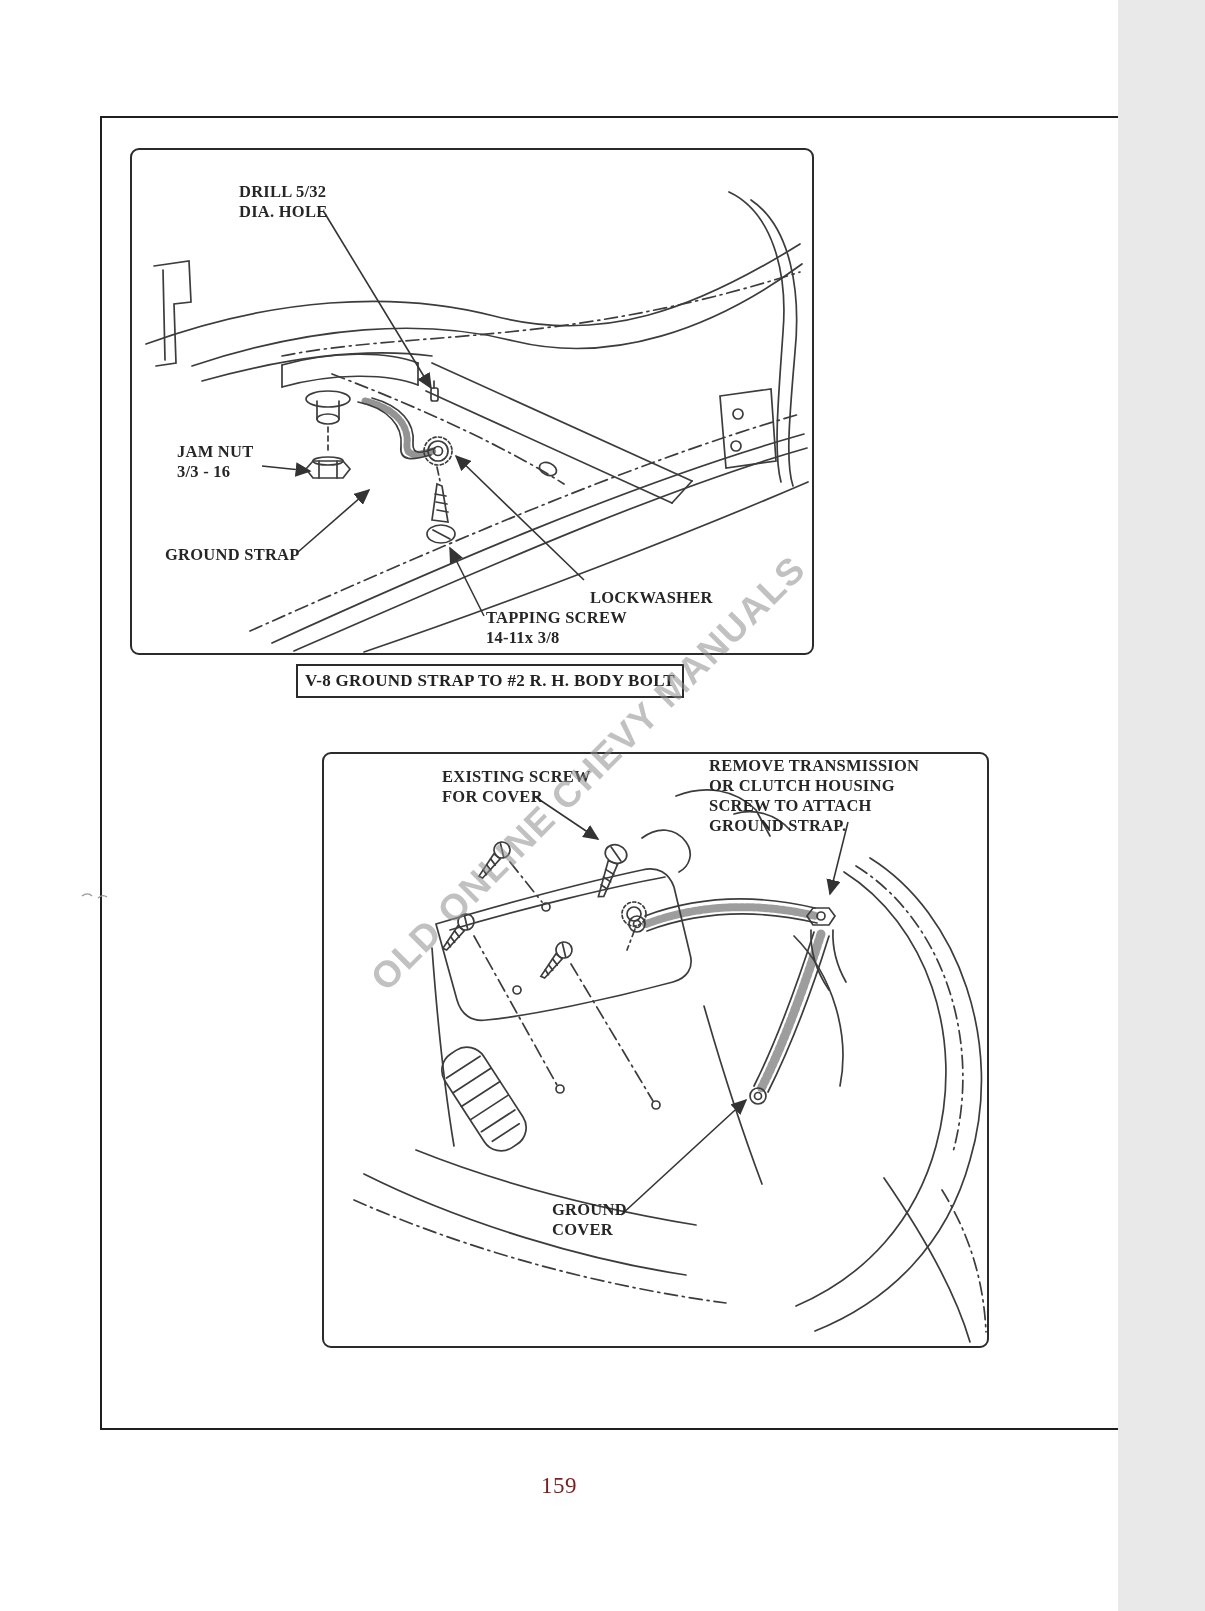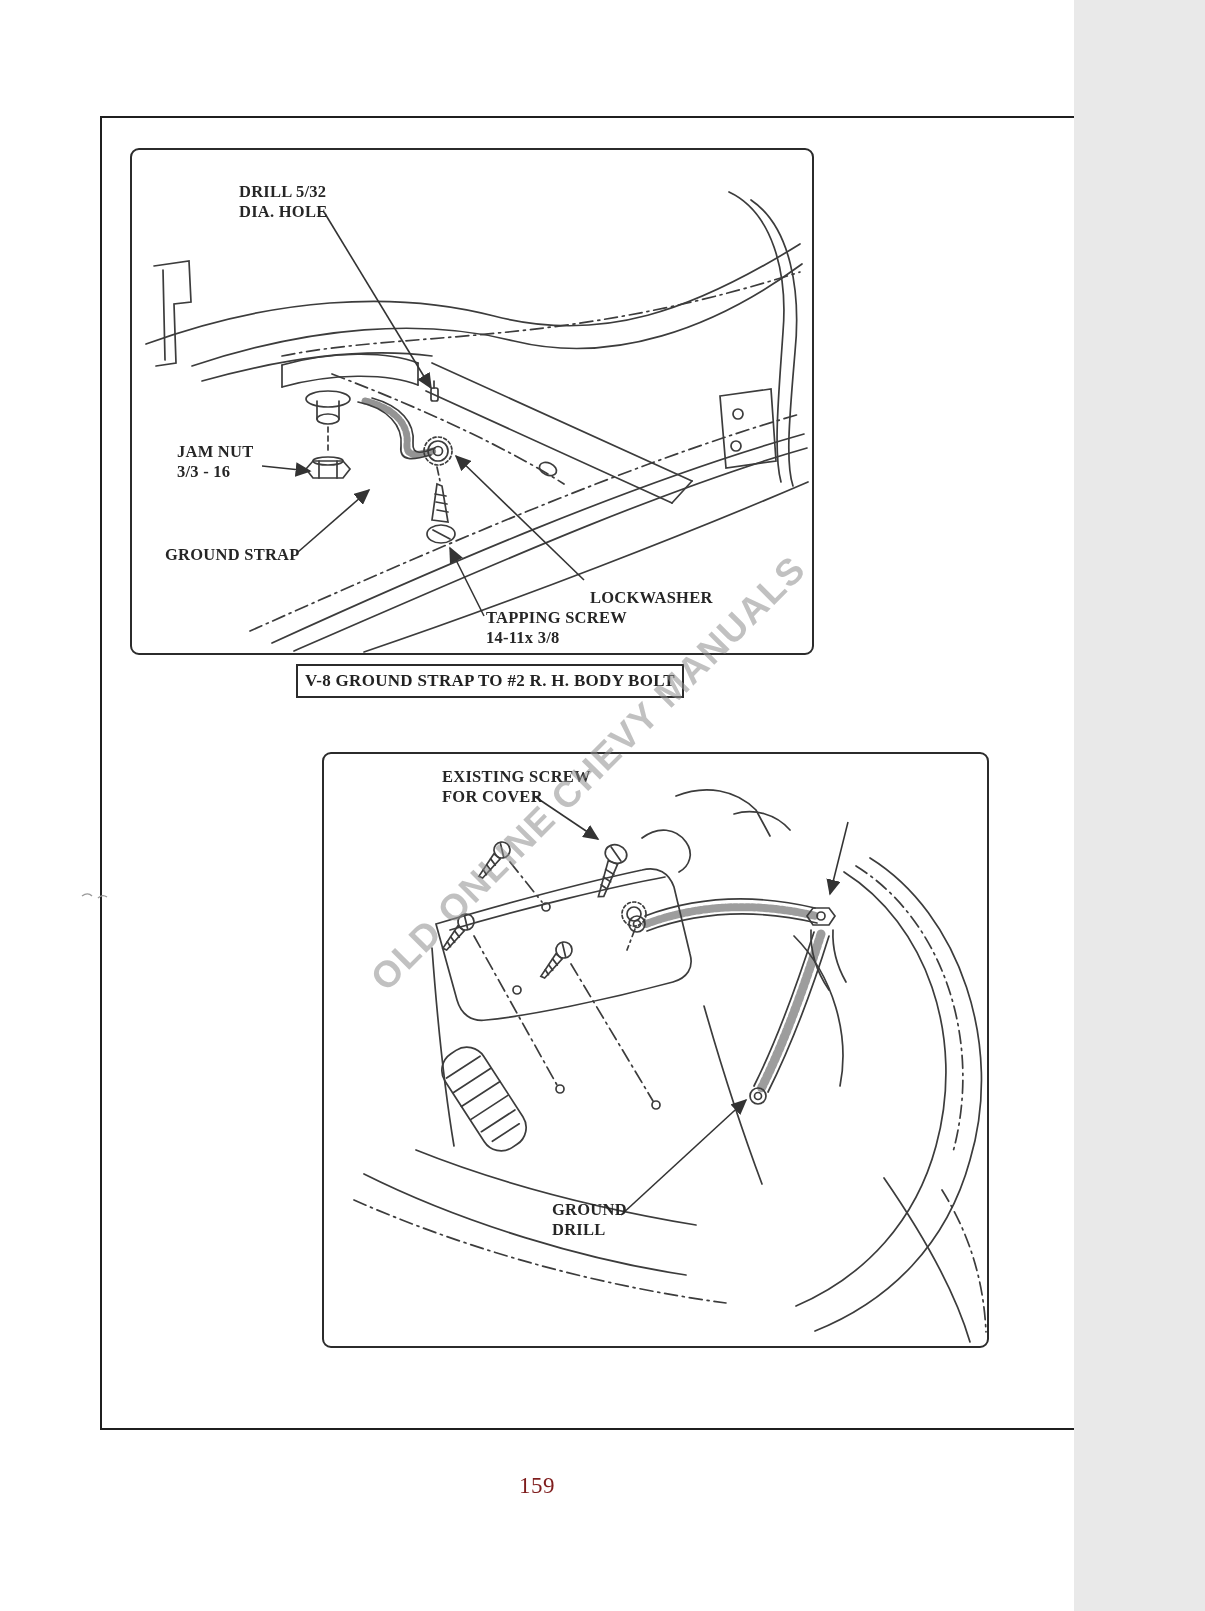--- a/index.html
+++ b/index.html
@@ -3,20 +3,21 @@
 <meta charset="utf-8">
 <style>
   html,body{margin:0;padding:0;background:#e9e9e9;}
   .page{
     position:relative;
     width:1074px;height:1611px;
     background:#ffffff;
     font-family:"Liberation Serif", serif;
     color:#2e2e2e;
     overflow:hidden;
+    padding-left:44px;
   }
   .outer-border{
     position:absolute;left:100px;top:116px;width:1020px;height:1310px;
     border:2px solid #1f1f1f;
     background:#fff;
   }
   .fig-frame{
     position:absolute;border:2px solid #2b2b2b;border-radius:9px;background:#fff;
   }
   .fig1{left:130px;top:148px;width:680px;height:503px;}
@@ -222,22 +223,26 @@
       <use href="#scr" transform="translate(240,196) rotate(38)"></use>
 
       <g stroke="#333" fill="none" stroke-width="1.6">
         <path d="M210,42 L274,85" marker-end="url(#ar2)"></path>
         <path d="M524,68 L506,140" marker-end="url(#ar2)"></path>
         <path d="M297,461 L422,346" marker-end="url(#ar2)"></path>
       </g>
     </svg>
     <div class="lbl" style="left:118px;top:13px">EXISTING SCREW
 FOR COVER</div>
+    <div class="lbl" style="left:385px;top:2px">REMOVE TRANSMISSION
+OR CLUTCH HOUSING
+SCREW TO ATTACH
+GROUND STRAP.</div>
     <div class="lbl" style="left:228px;top:446px">GROUND
-DRILL</div>
+COVER</div>
   </div>
 
 
   <svg class="pencil-mark" width="30" height="16">
     <path d="M2,8 C6,5 9,5 12,8 M18,10 C21,7 24,7 27,9" stroke="#9a9a9a" fill="none" stroke-width="1.4"></path>
   </svg>
 
   <div class="watermark">OLD ONLINE CHEVY MANUALS</div>
   <div class="page-number">159</div>
 </div>

